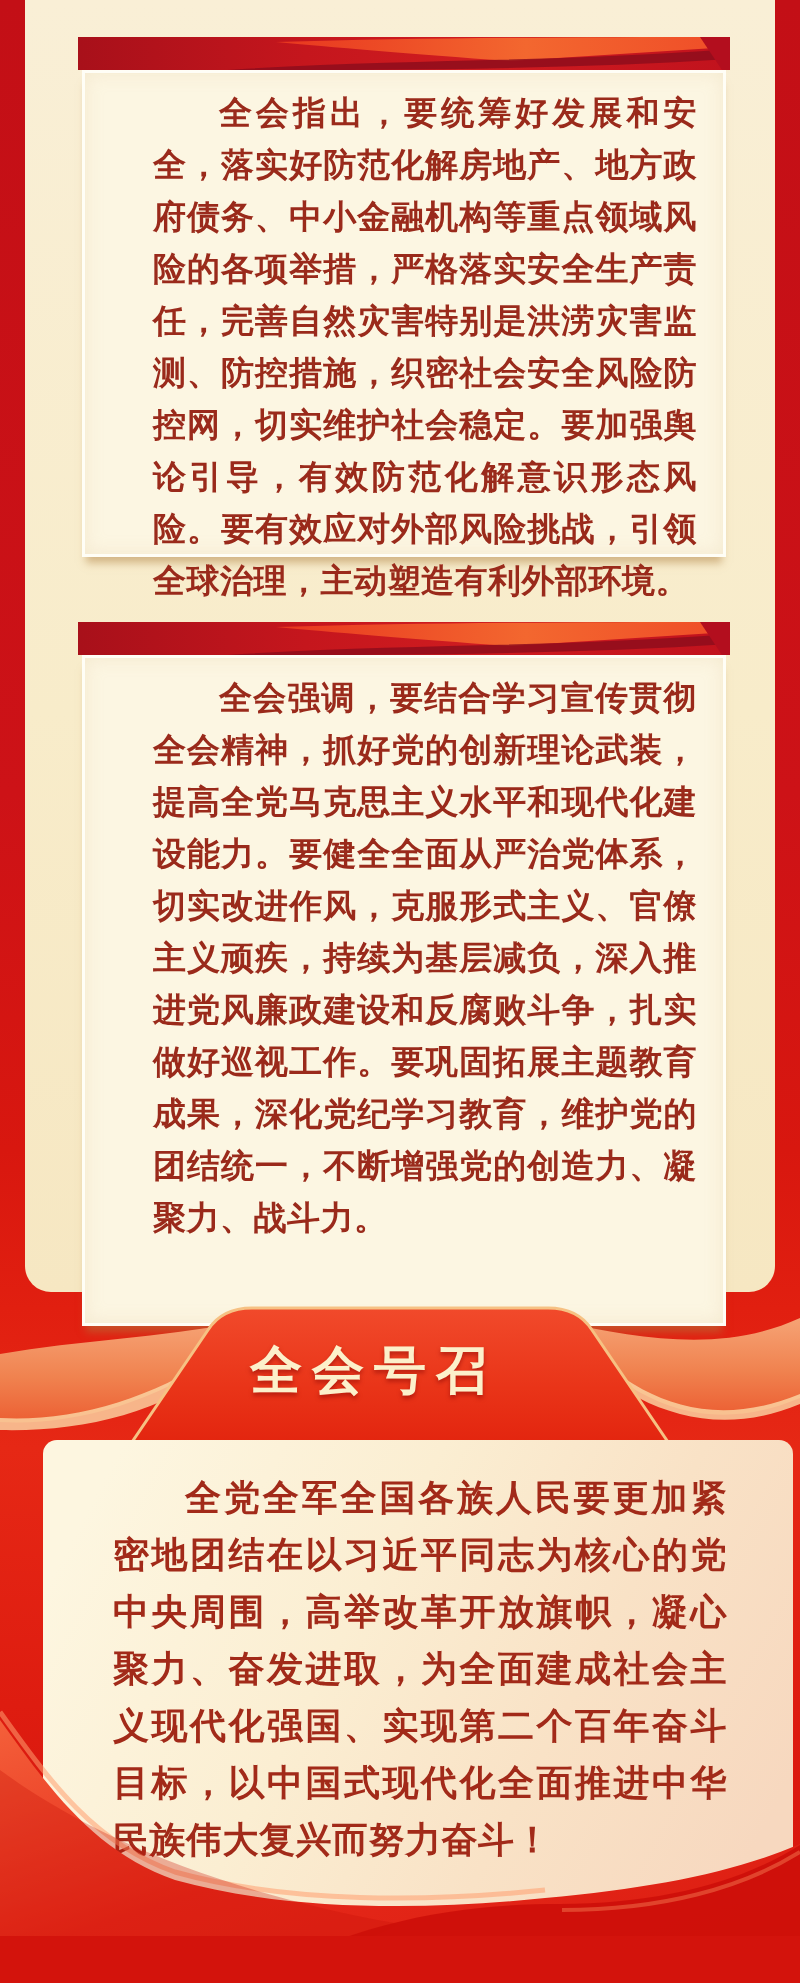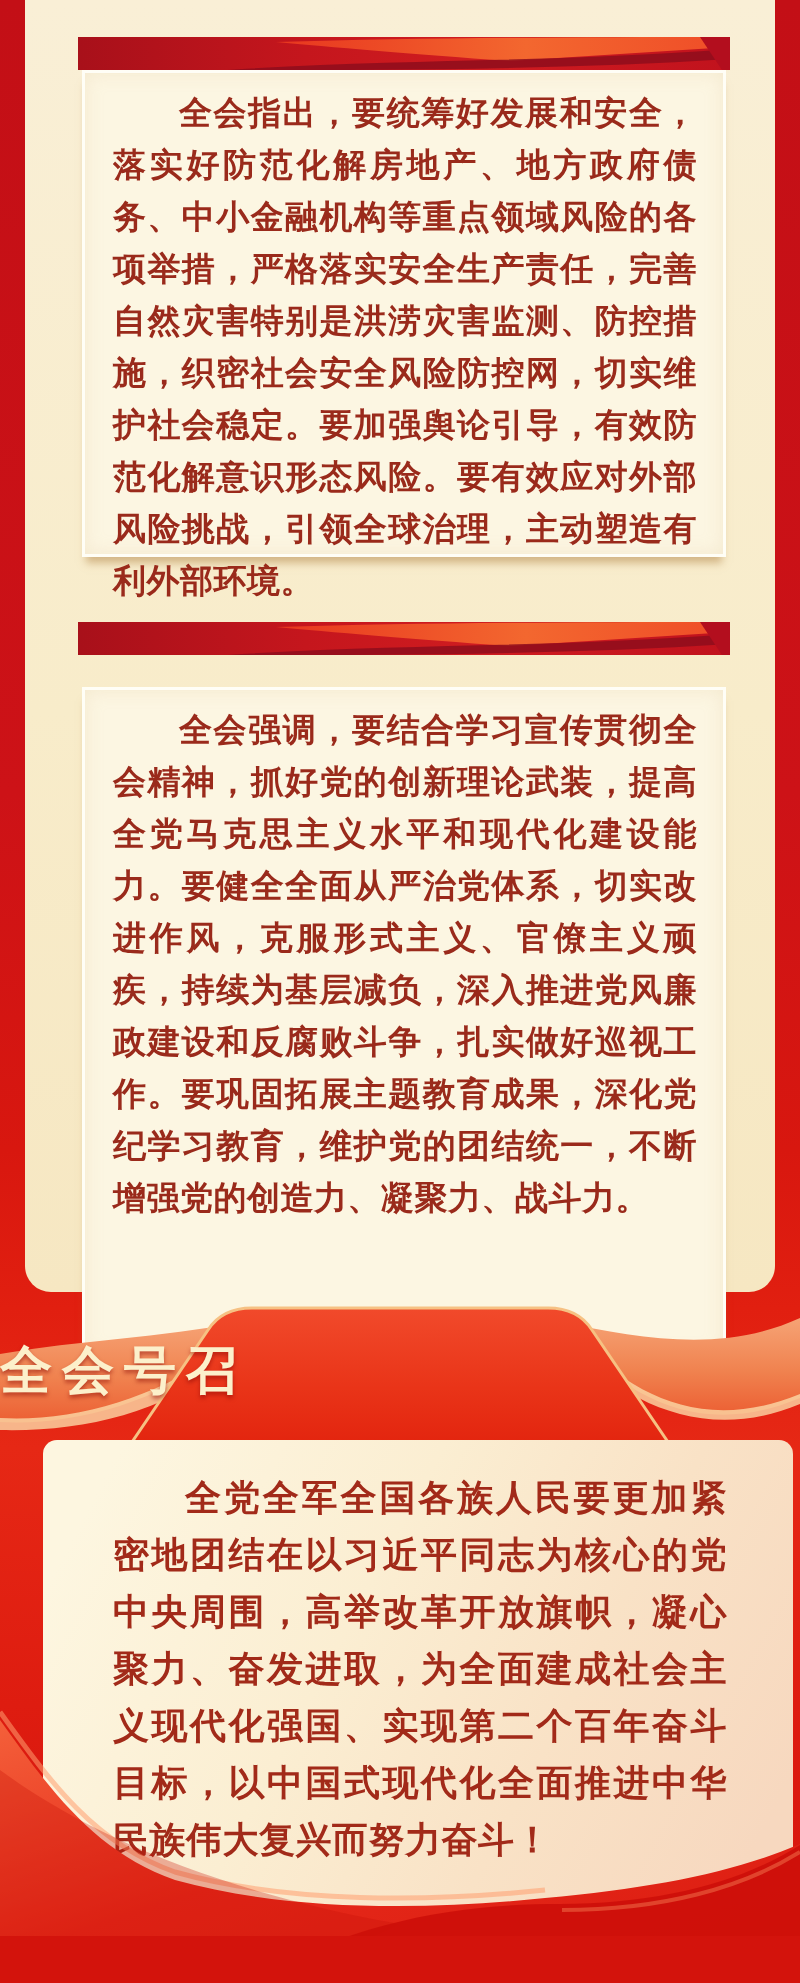--- a/index.html
+++ b/index.html
@@ -18,35 +18,36 @@
     border-radius:0 0 26px 26px;
   }
   .ribbon{position:absolute;left:53px;width:652px;height:33px;display:block;}
   .ribbon-1{top:37px;}
   .ribbon-2{top:622px;}
   .card-body{
     position:absolute;left:57px;width:644px;box-sizing:border-box;
     background:#fcf6e2;
     border:3px solid #fffef6;
     box-shadow:0 10px 8px -4px rgba(176,128,64,.5), inset 0 0 18px rgba(222,196,150,.25);
+    padding-left:40px;
   }
   .card-body-1{top:70px;height:487px;}
-  .card-body-2{top:655px;height:671px;margin-top:32px;}
+  .card-body-2{top:655px;height:671px;}
   .card-text{
     margin:14px 26px 0 28px;
     font-size:33px;line-height:52px;
     font-weight:bold;color:#9a2a1b;
     text-indent:2em;text-align:justify;
     letter-spacing:0.5px;
   }
   
   .call-decor{position:absolute;left:0;top:1292px;width:800px;height:150px;display:block;}
   .banner-title{
     position:absolute;left:0;top:1322px;width:748px;height:98px;line-height:98px;
-    font-size:52px;font-weight:bold;
+    text-align:center;font-size:52px;font-weight:bold;
     color:#fcf0cb;letter-spacing:10px;
     text-shadow:0 3px 4px rgba(140,10,5,.55);
   }
   
   .bottom-panel{
     position:absolute;left:43px;top:1440px;width:750px;height:486px;
     background:linear-gradient(118deg,#fdf6e0 8%,#fbeed2 40%,#f9e2c6 66%,#f7d8bf 92%);
     border-radius:14px 14px 24px 24px;
   }
   .bottom-text{

